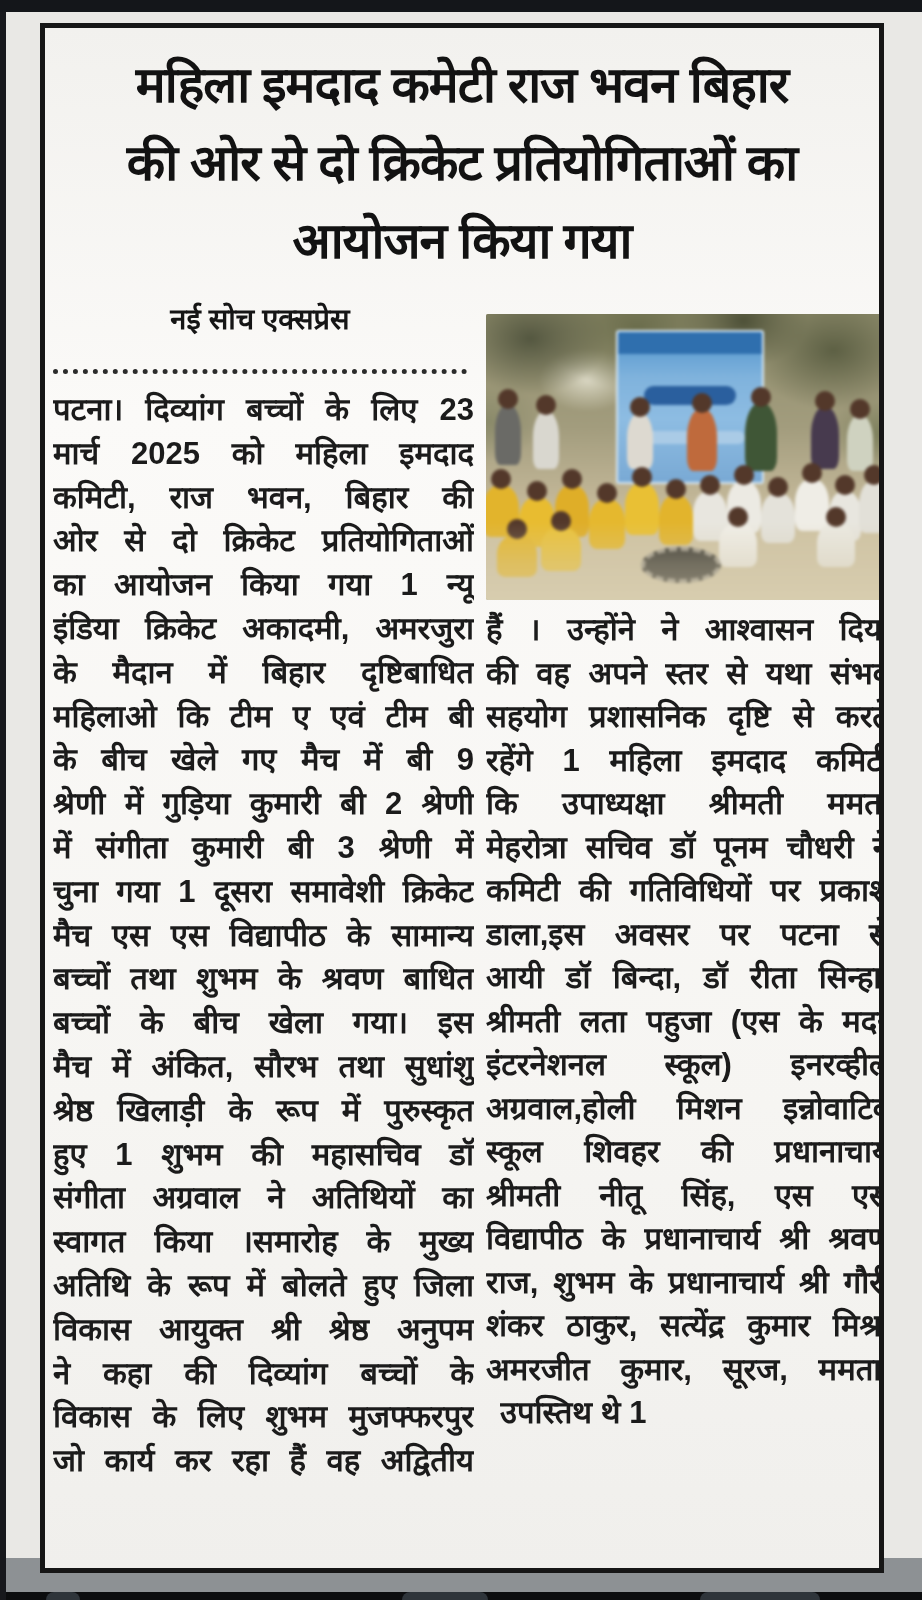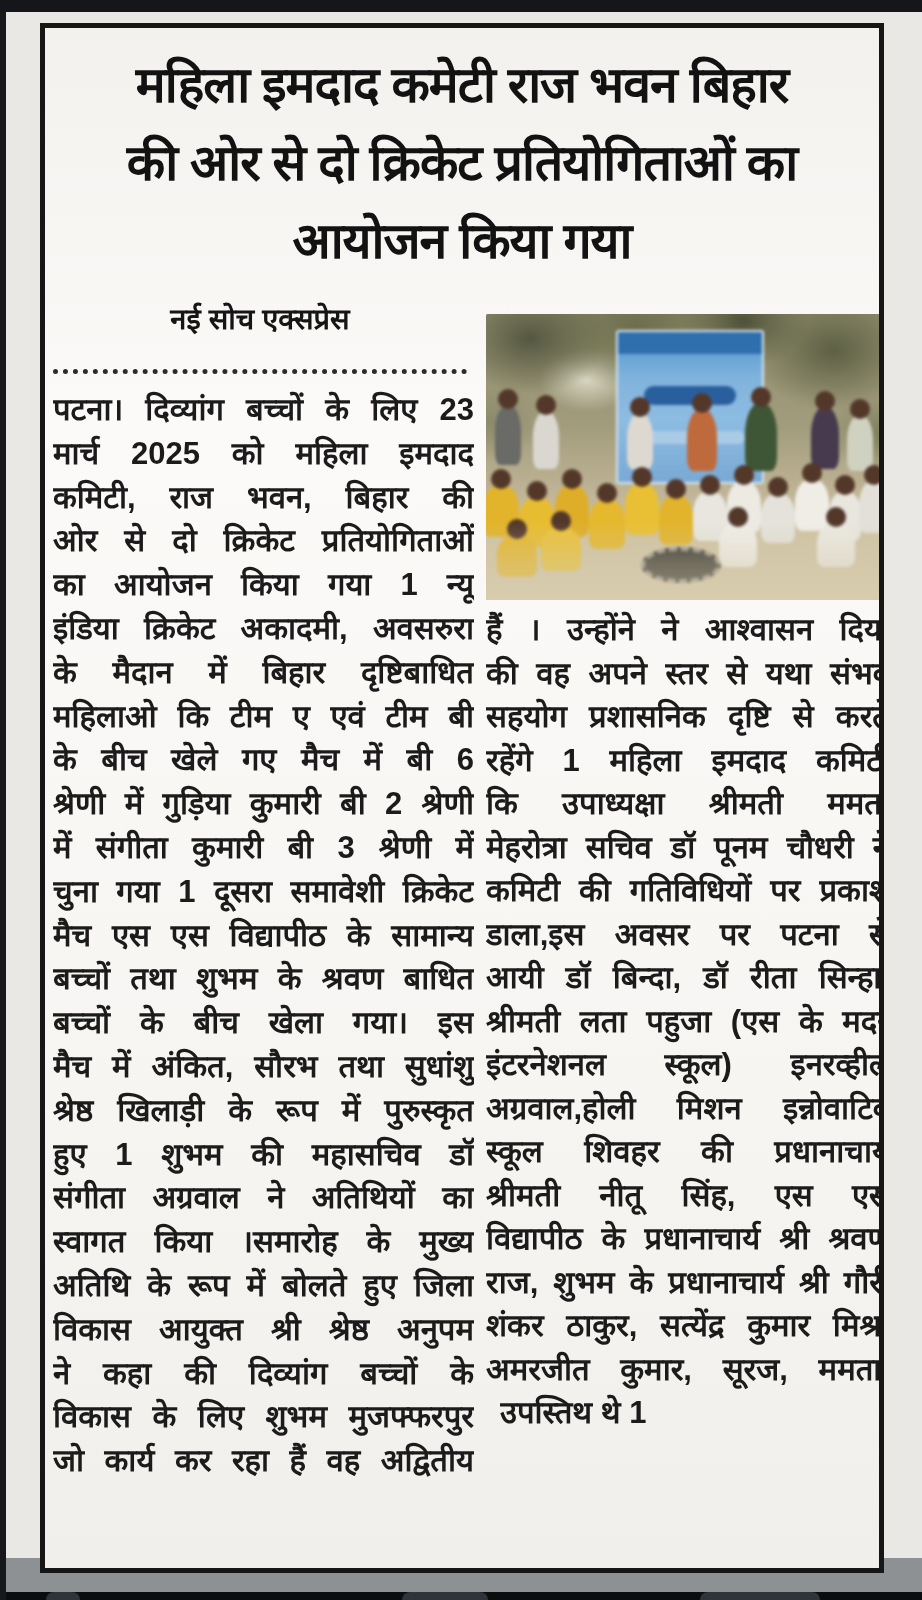--- a/index.html
+++ b/index.html
@@ -129,24 +129,24 @@
         </div>
       </div>
 
       <div class="col col-left">
 
       <div class="tline">पटना। दिव्यांग बच्चों के लिए 23</div>
           <div class="tline">मार्च 2025 को महिला इमदाद</div>
           <div class="tline">कमिटी, राज भवन, बिहार की</div>
           <div class="tline">ओर से दो क्रिकेट प्रतियोगिताओं</div>
           <div class="tline">का आयोजन किया गया 1 न्यू</div>
-          <div class="tline">इंडिया क्रिकेट अकादमी, अवसरुरा</div>
+          <div class="tline">इंडिया क्रिकेट अकादमी, अमरजुरा</div>
           <div class="tline">के मैदान में बिहार दृष्टिबाधित</div>
           <div class="tline">महिलाओ कि टीम ए एवं टीम बी</div>
-          <div class="tline">के बीच खेले गए मैच में बी 6</div>
+          <div class="tline">के बीच खेले गए मैच में बी 9</div>
           <div class="tline">श्रेणी में गुड़िया कुमारी बी 2 श्रेणी</div>
           <div class="tline">में संगीता कुमारी बी 3 श्रेणी में</div>
           <div class="tline">चुना गया 1 दूसरा समावेशी क्रिकेट</div>
           <div class="tline">मैच एस एस विद्यापीठ के सामान्य</div>
           <div class="tline">बच्चों तथा शुभम के श्रवण बाधित</div>
           <div class="tline">बच्चों के बीच खेला गया। इस</div>
           <div class="tline">मैच में अंकित, सौरभ तथा सुधांशु</div>
           <div class="tline">श्रेष्ठ खिलाड़ी के रूप में पुरुस्कृत</div>
           <div class="tline">हुए 1 शुभम की महासचिव डॉ</div>
           <div class="tline">संगीता अग्रवाल ने अतिथियों का</div>

